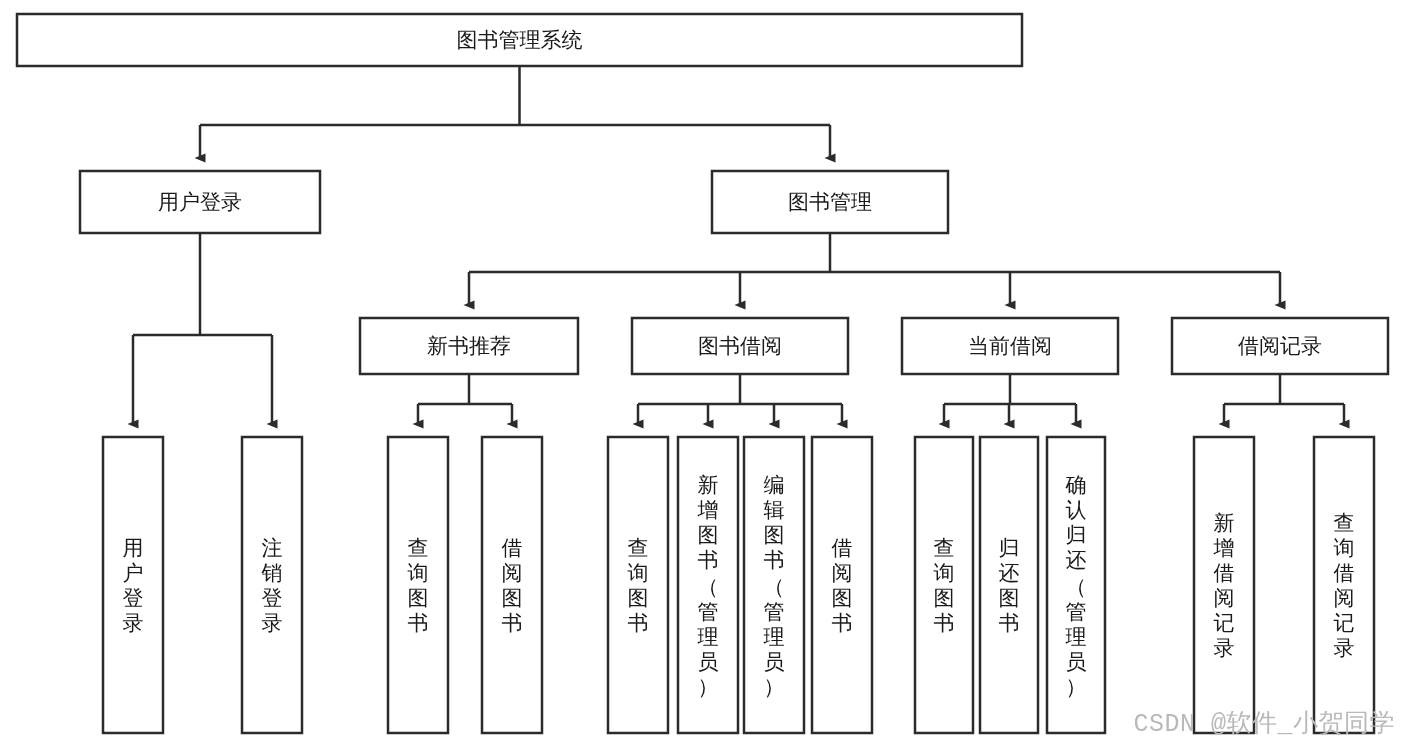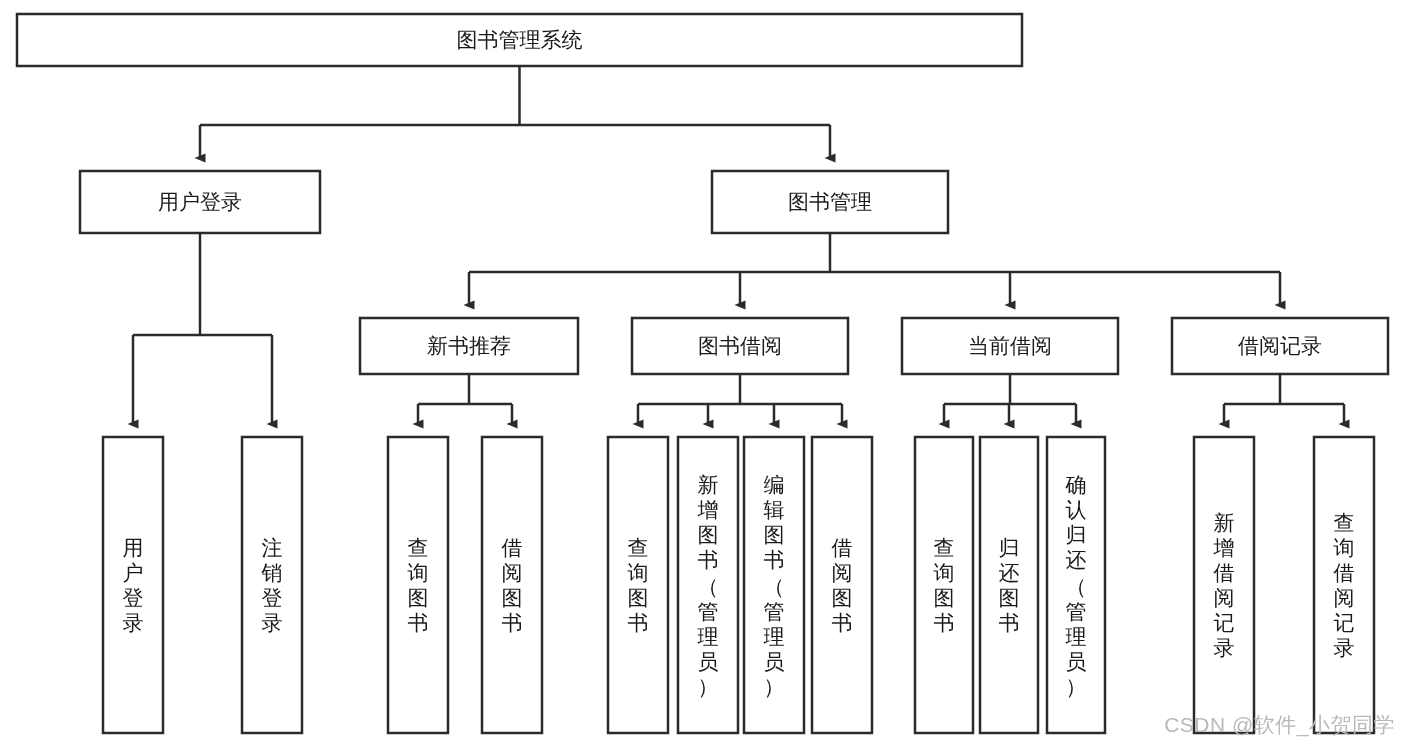--- a/index.html
+++ b/index.html
@@ -43,22 +43,22 @@
     fill: none;
   }
   .arrow-head {
     fill: #2b2b2b;
     stroke: none;
   }
   .watermark {
     position: absolute;
     right: 10px;
     bottom: 8px;
-    font-family: Liberation Sans, sans-serif;
-    font-size: 21px;
+    font-family: Liberation Mono, monospace;
+    font-size: 25px;
     color: #b9b9b9;
     white-space: nowrap;
     letter-spacing: 0.5px;
     pointer-events: none;
   }
 </style>
 </head>
 <body>
 
 <svg id="diagram" viewBox="0 0 1405 747">

